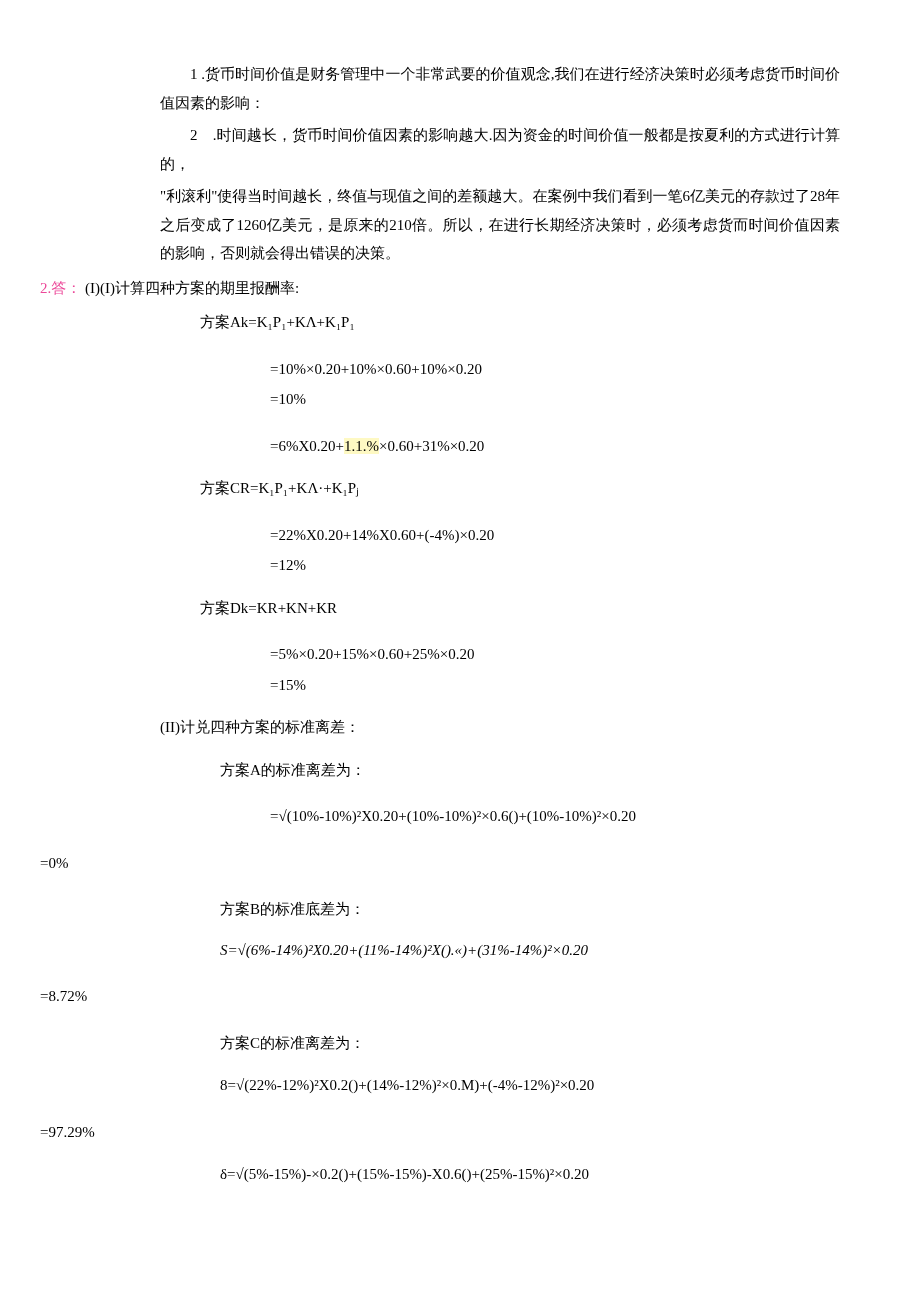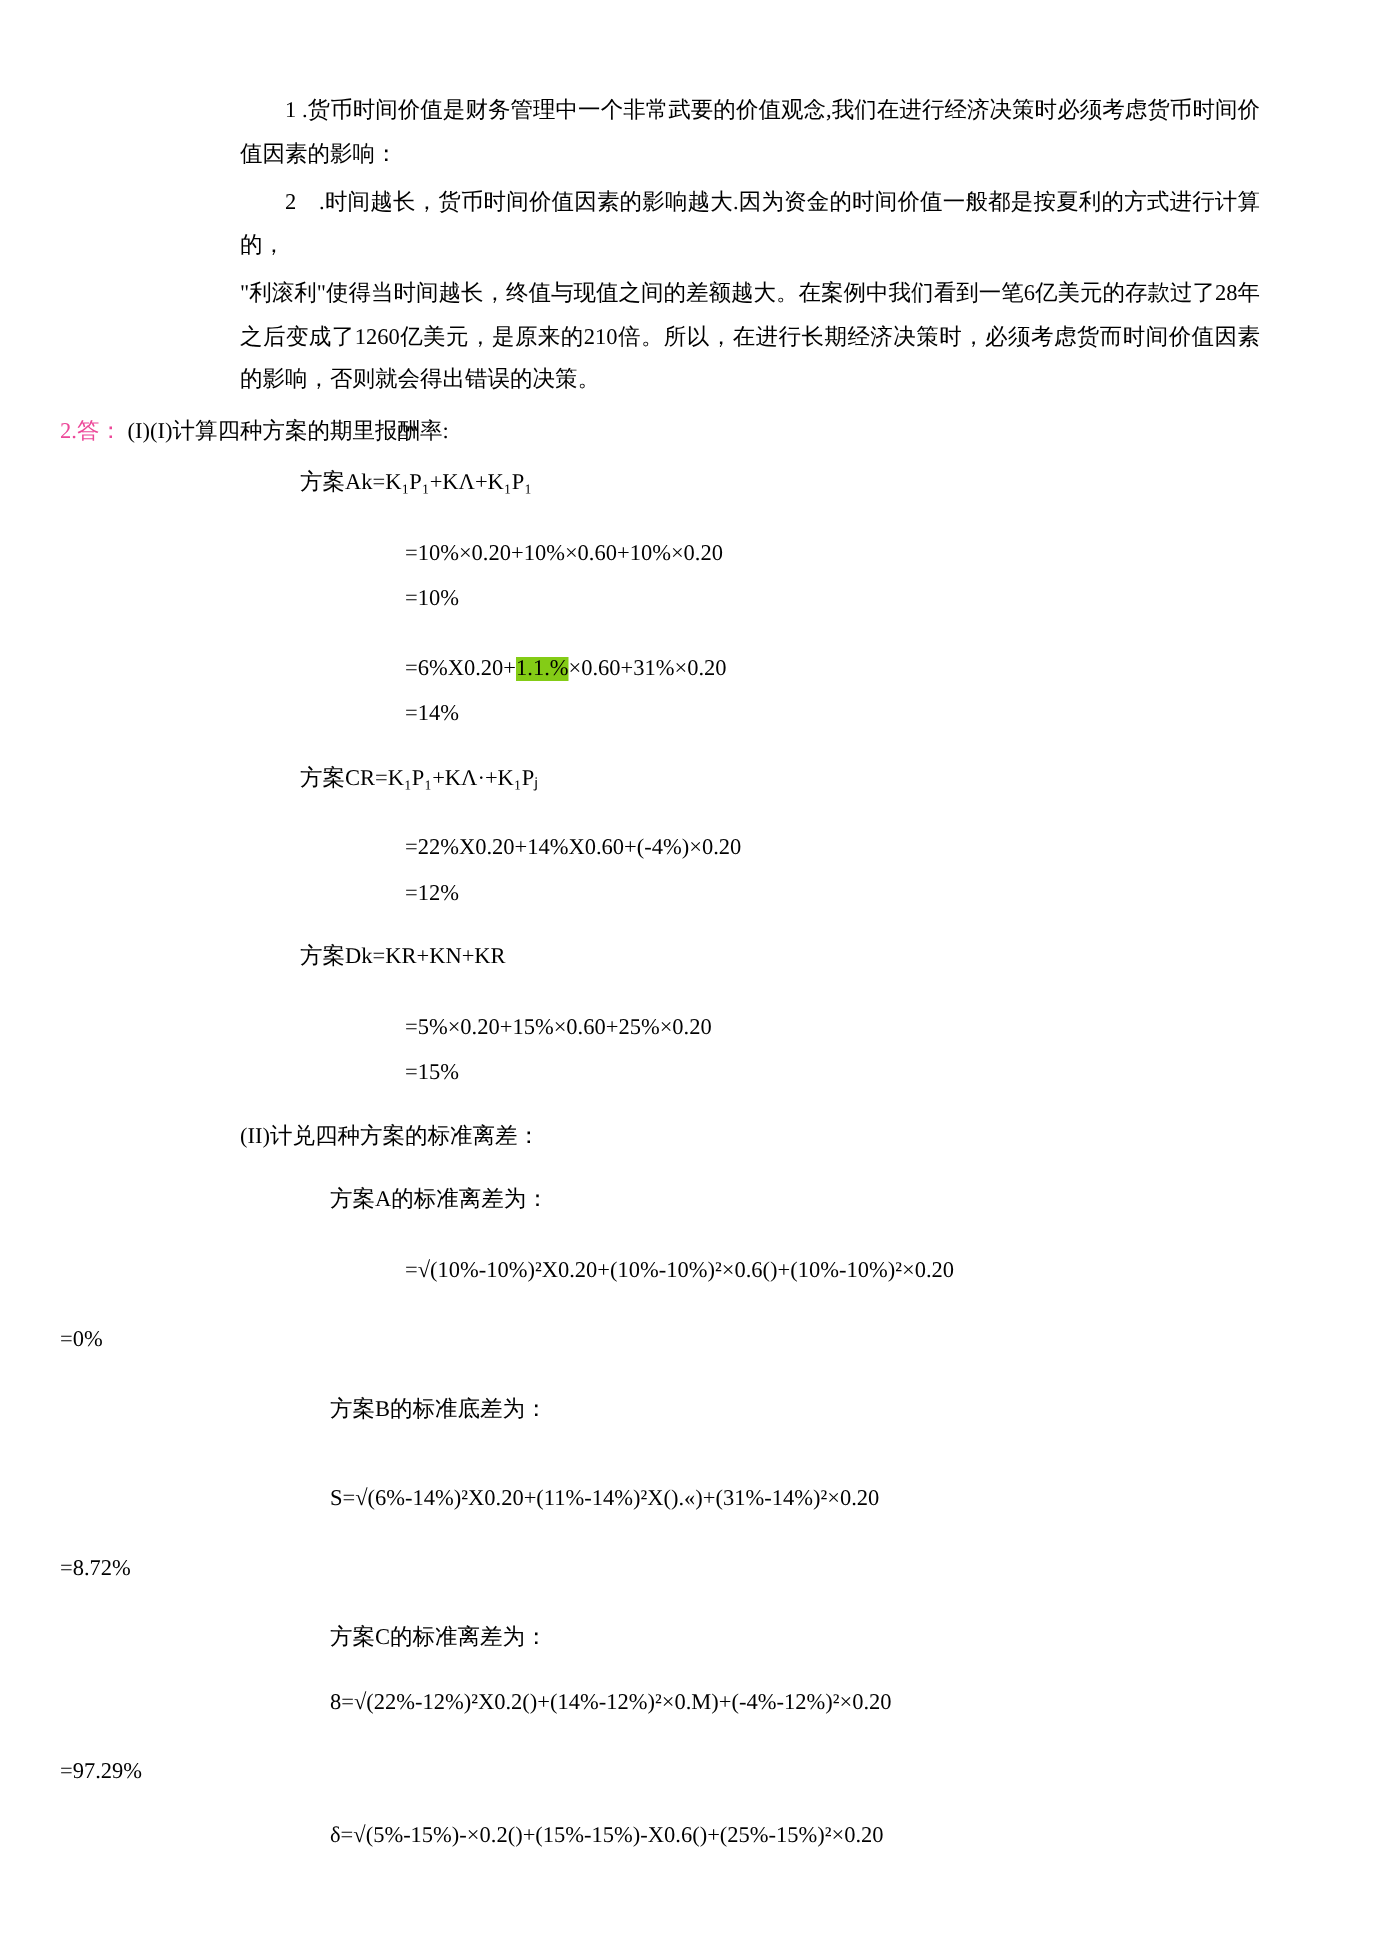--- a/index.html
+++ b/index.html
@@ -7,21 +7,21 @@
 .intro{margin-left:120px;margin-right:40px;text-align:justify}
 .intro p{margin:0 0 4px 0;text-indent:2em}
 .ans-label{color:#ec4899;display:inline}
 .ans-line{margin:6px 0 6px 0}
 .blk{margin:0 0 2px 0}
 .l1{margin-left:160px}
 .l2{margin-left:230px}
 .l3{margin-left:120px}
 .l4{margin-left:180px}
 .l5{margin-left:0}
-mark{background:#84cc16}
+mark{background:#fef9c3}
 </style>
 </head>
 <body>
 
 <div class="page">
 
   <div class="intro">
     <p>1 .货币时间价值是财务管理中一个非常武要的价值观念,我们在进行经济决策时必须考虑货币时间价值因素的影响：</p>
     <p>2　.时间越长，货币时间价值因素的影响越大.因为资金的时间价值一般都是按夏利的方式进行计算的，</p>
     <p style="text-indent:0">"利滚利"使得当时间越长，终值与现值之间的差额越大。在案例中我们看到一笔6亿美元的存款过了28年之后变成了1260亿美元，是原来的210倍。所以，在进行长期经济决策时，必须考虑货而时间价值因素的影响，否则就会得出错误的决策。</p>
@@ -32,38 +32,37 @@
     <span>(I)(I)计算四种方案的期里报酬率:</span>
   </div>
 
   <div class="blk l1">方案Ak=K₁P₁+KΛ+K₁P₁</div>
   <div class="blk l2" style="margin-top:18px">=10%×0.20+10%×0.60+10%×0.20</div>
   <div class="blk l2">=10%</div>
 
   <div class="blk l2" style="margin-top:18px">
     <span>=6%X0.20+</span><mark>1.1.%</mark><span>×0.60+31%×0.20</span>
   </div>
-  <div class="blk l2">=14%</div>
 
   <div class="blk l1" style="margin-top:14px">方案CR=K₁P₁+KΛ·+K₁Pⱼ</div>
   <div class="blk l2" style="margin-top:18px">=22%X0.20+14%X0.60+(-4%)×0.20</div>
   <div class="blk l2">=12%</div>
 
   <div class="blk l1" style="margin-top:14px">方案Dk=KR+KN+KR</div>
   <div class="blk l2" style="margin-top:18px">=5%×0.20+15%×0.60+25%×0.20</div>
   <div class="blk l2">=15%</div>
 
   <div class="blk l3" style="margin-top:14px">(II)计兑四种方案的标准离差：</div>
 
   <div class="blk l4" style="margin-top:14px">方案A的标准离差为：</div>
   <div class="blk l2" style="margin-top:18px">=√(10%-10%)²X0.20+(10%-10%)²×0.6()+(10%-10%)²×0.20</div>
   <div class="blk l5" style="margin-top:18px">=0%</div>
 
   <div class="blk l4" style="margin-top:18px">方案B的标准底差为：</div>
-  <div class="blk l4" style="margin-top:31px;">S=√(6%-14%)²X0.20+(11%-14%)²X().«)+(31%-14%)²×0.20</div>
+  <div class="blk l4" style="margin-top:12px;font-style:italic">S=√(6%-14%)²X0.20+(11%-14%)²X().«)+(31%-14%)²×0.20</div>
   <div class="blk l5" style="margin-top:18px">=8.72%</div>
 
   <div class="blk l4" style="margin-top:18px">方案C的标准离差为：</div>
   <div class="blk l4" style="margin-top:14px">8=√(22%-12%)²X0.2()+(14%-12%)²×0.M)+(-4%-12%)²×0.20</div>
   <div class="blk l5" style="margin-top:18px">=97.29%</div>
 
   <div class="blk l4" style="margin-top:14px">δ=√(5%-15%)-×0.2()+(15%-15%)-X0.6()+(25%-15%)²×0.20</div>
 
 </div>
 

